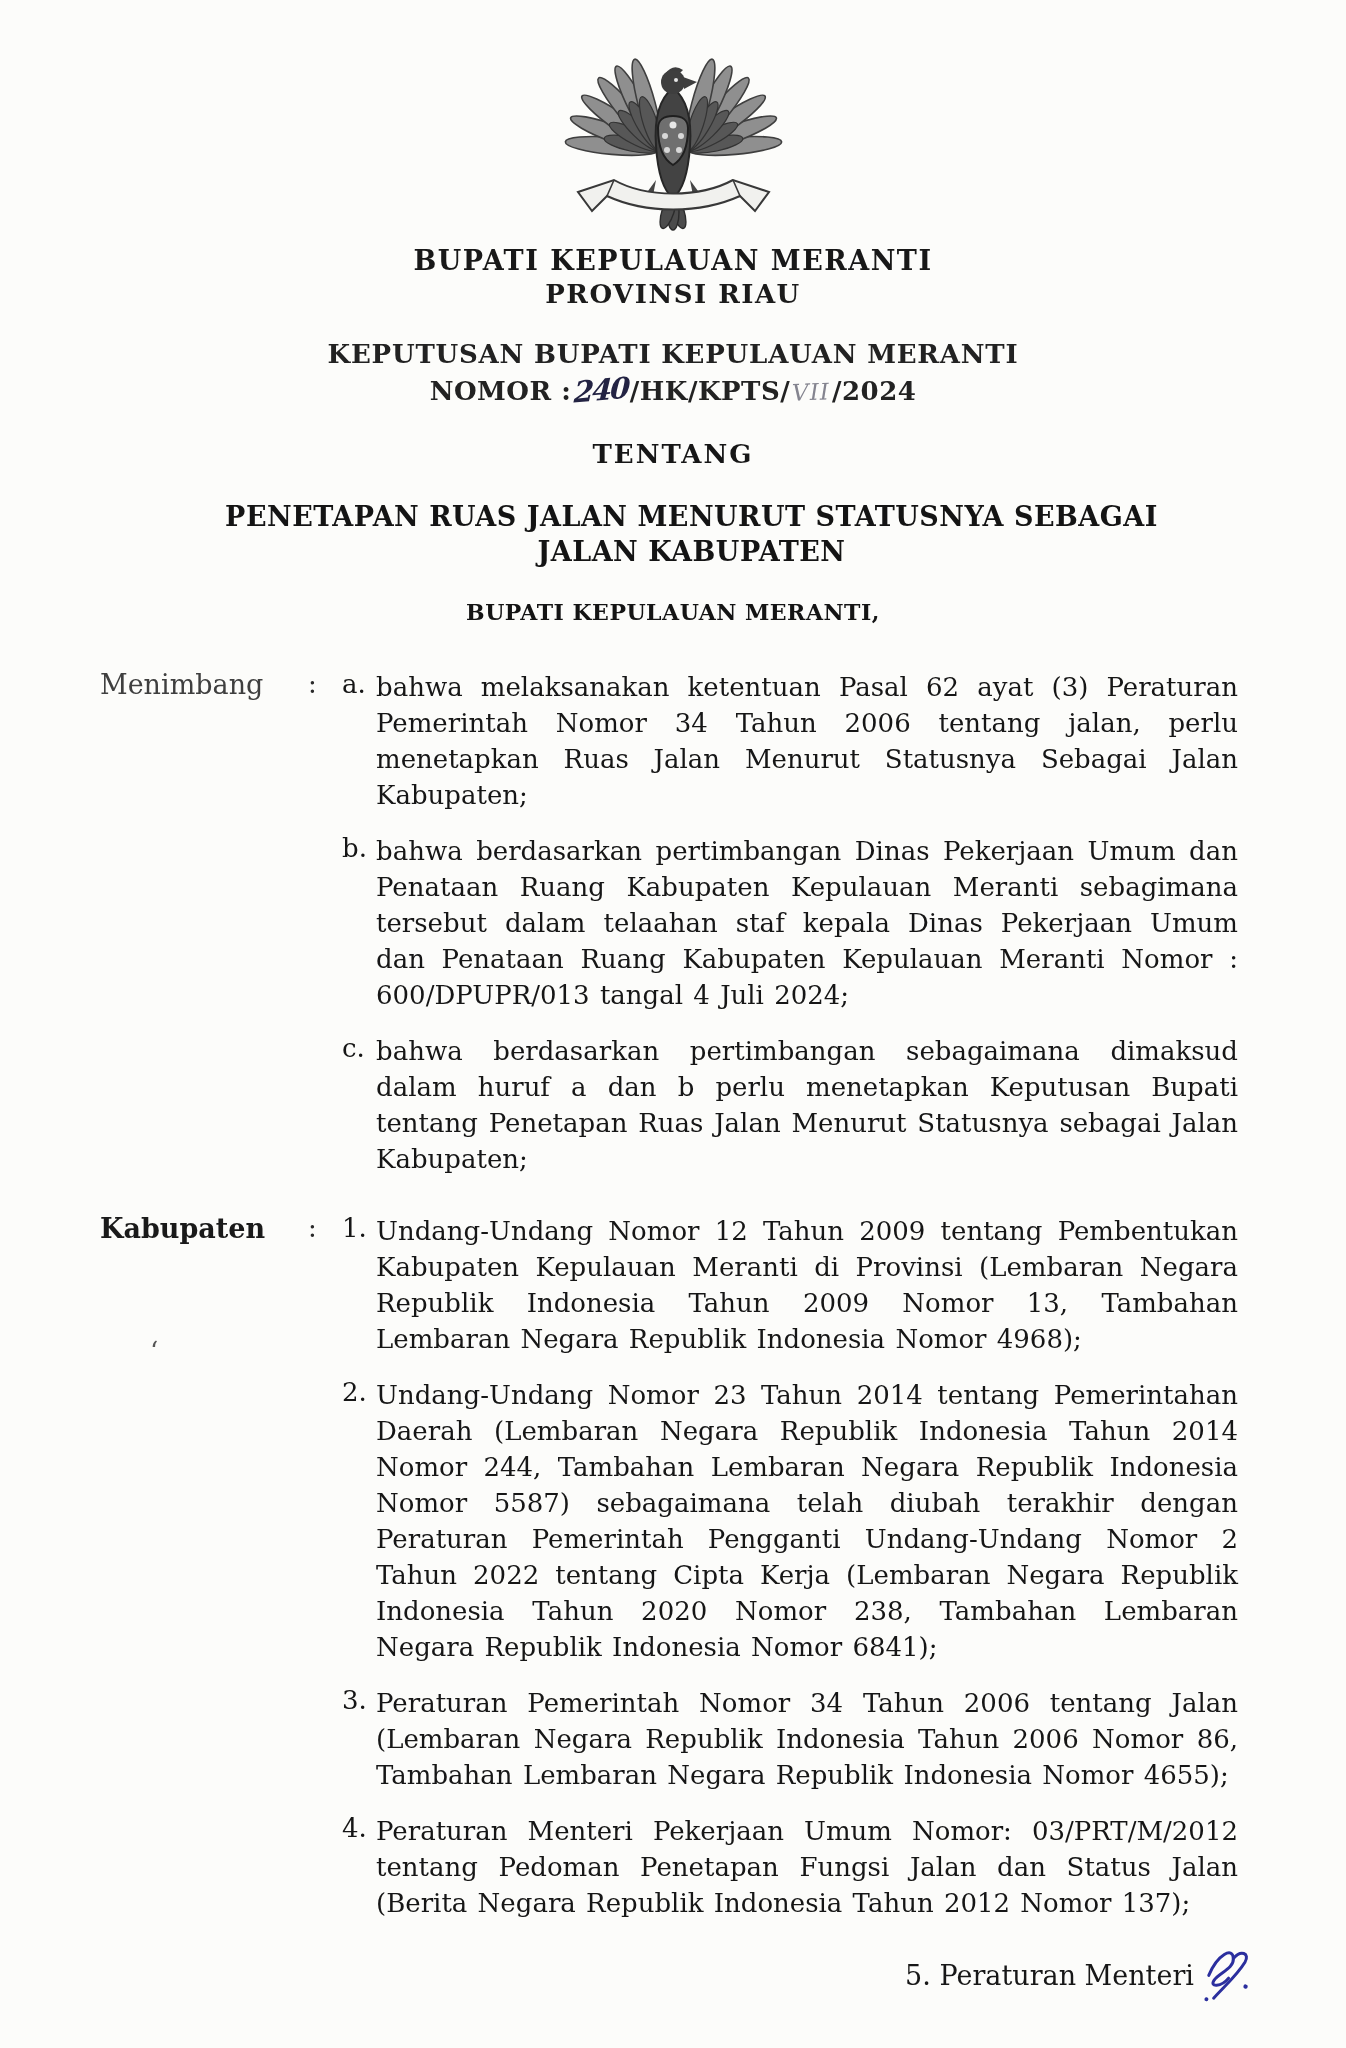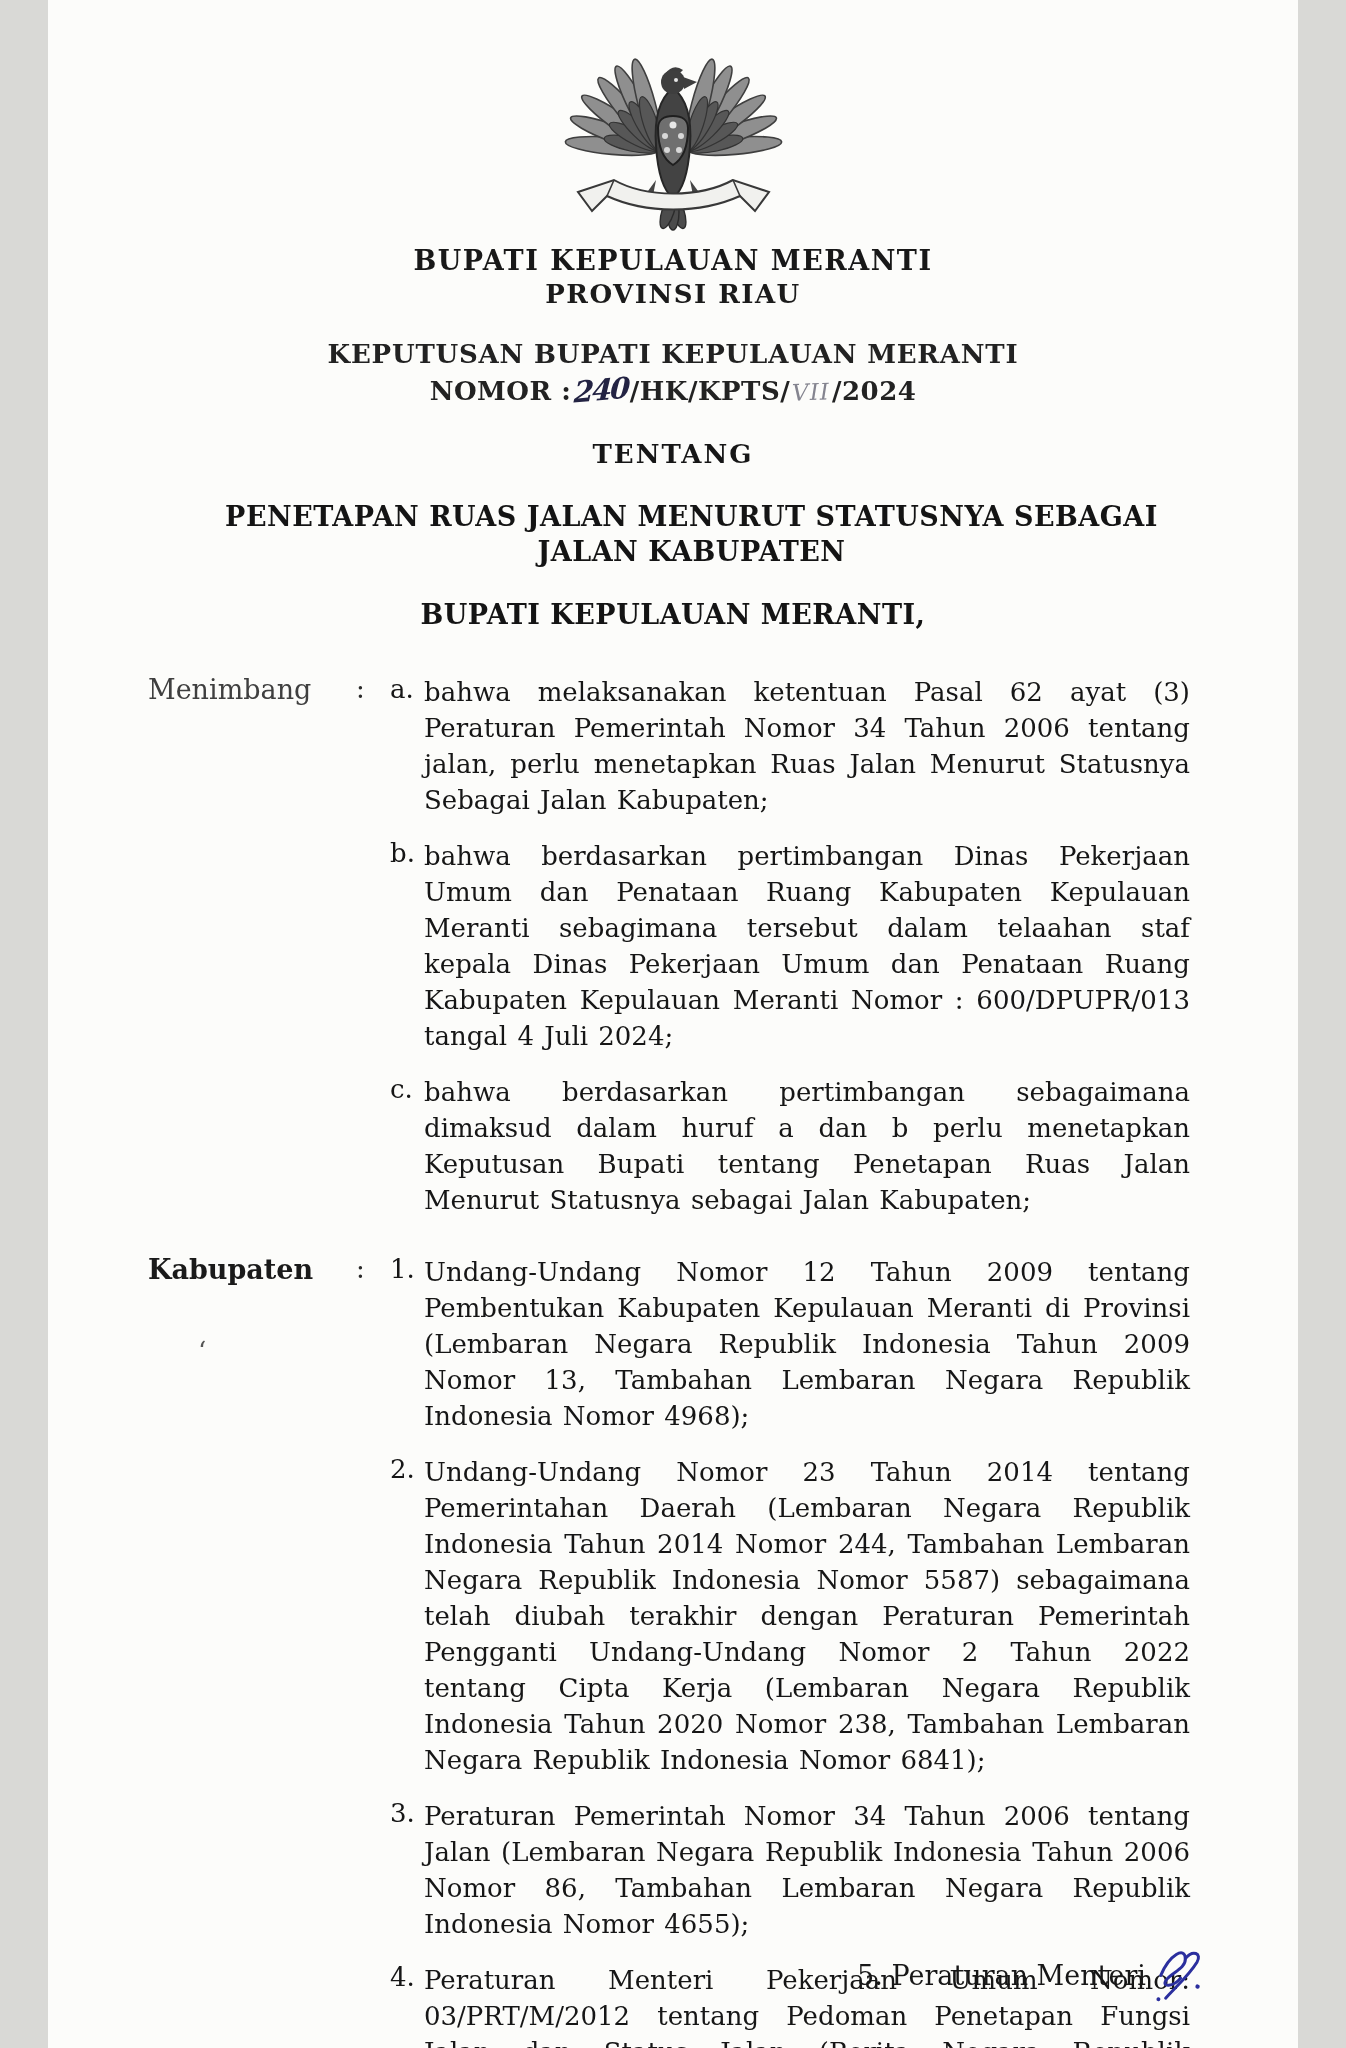--- a/index.html
+++ b/index.html
@@ -1,18 +1,18 @@
 <!DOCTYPE html>
 <html><head>
 <meta charset="utf-8">
 <style>
   html,body{margin:0;padding:0;background:#d9d9d6;}
   .page{
     position:relative;
-    width:1250px;height:2048px;
+    width:1346px;height:2048px;
     margin:0 auto;
     background:#fcfcfa;
     font-family:"DejaVu Serif", serif;
     color:#1d1d1d;
     overflow:hidden;
   }
   .center{text-align:center;}
   
   .emblem-wrap{padding-top:30px;display:flex;justify-content:center;}
   
@@ -24,21 +24,21 @@
   .hand-number{
     display:inline-block;font-style:italic;font-weight:bold;font-size:29px;
     color:#232343;transform:rotate(-5deg) skewX(-8deg);margin:0 1px 0 3px;letter-spacing:-2px;
   }
   .hand-month{
     display:inline-block;font-style:italic;font-weight:normal;font-size:23px;
     color:#84848f;transform:rotate(-2deg);margin:0 2px;letter-spacing:1px;
   }
   .tentang-line{margin-top:32px;font-size:26px;font-weight:bold;letter-spacing:2px;color:#161616;}
   .subject-block{margin-top:30px;font-size:27px;font-weight:bold;line-height:35px;letter-spacing:0.5px;color:#141414;padding-left:37px;}
-  .issuer-line{margin-top:30px;font-size:27px;font-weight:bold;letter-spacing:0.5px;color:#141414;}
+  .issuer-line{margin-top:30px;font-size:22px;font-weight:bold;letter-spacing:0.5px;color:#141414;}
   
   .sect{
     display:grid;grid-template-columns:208px 34px 1fr;
     padding:0 108px 0 100px;align-items:start;
   }
   .sect.menimbang{margin-top:44px;}
   .sect.mengingat{margin-top:36px;}
   .sect-label{font-size:27px;color:#3f3f3f;}
   .sect.mengingat .sect-label{color:#1a1a1a;font-weight:bold;}
   .sect-colon{font-size:26px;color:#2a2a2a;}

